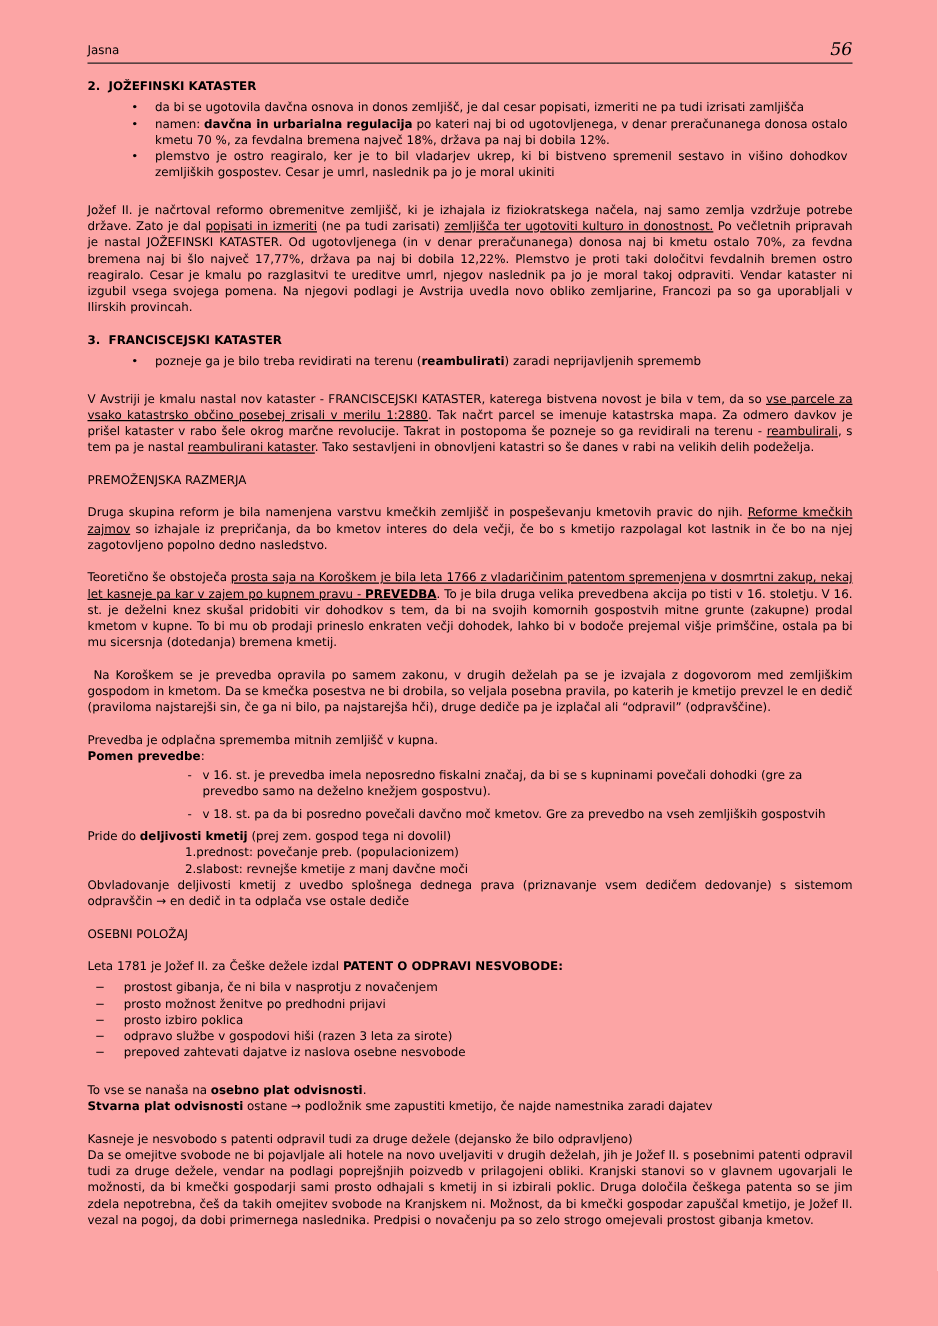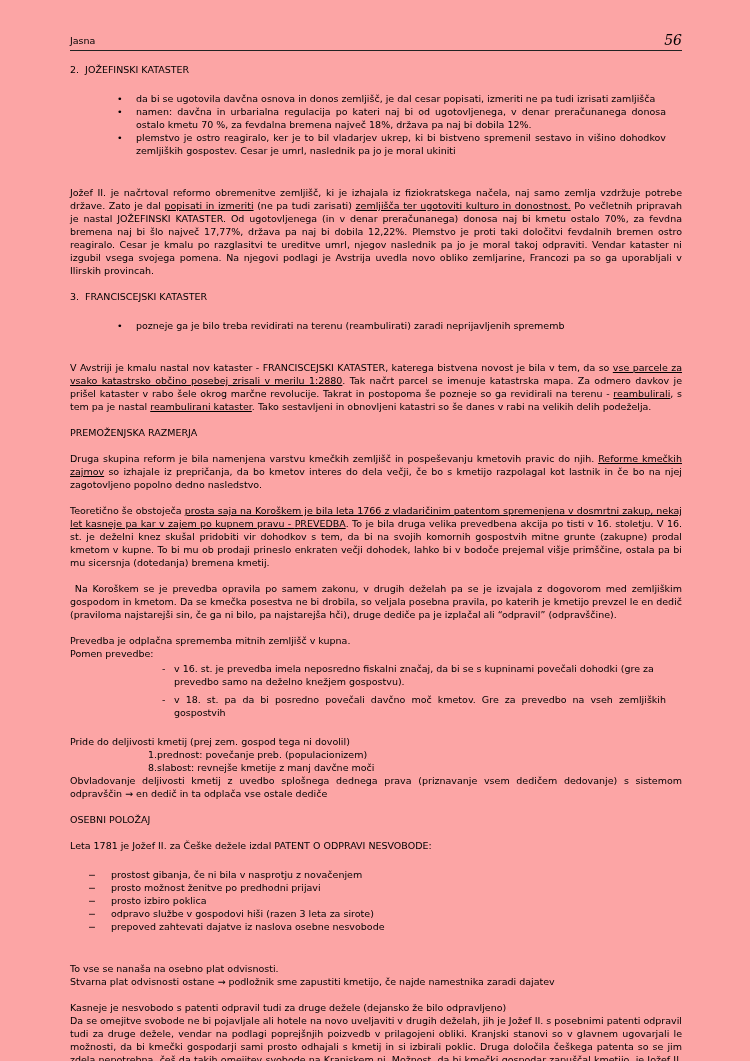--- a/index.html
+++ b/index.html
@@ -14,26 +14,26 @@
   }
   .page { width:750px; height:1061px; padding:34px 68px 0 70px; background:#fca5a5; }
   .header {
     display:flex; justify-content:space-between; align-items:flex-end;
     border-bottom:1px solid #222; padding-bottom:3px;
   }
   .header .author { font-size:9.5px; }
   .header .pagenum { font-family:"DejaVu Serif","Liberation Serif",serif; font-style:italic; font-size:14px; }
   .docbody { margin-top:12px; }
   p { margin:0; }
-  .b { font-weight:normal; }
+  .b { font-weight:bold; }
   .u { text-decoration:underline; }
   .j { text-align:justify; }
   .ind { padding-left:78px; }
   .sp { height:13px; }
-  ul { list-style:none; margin:16px; padding:0; }
+  ul { list-style:none; margin:4px; padding:0; }
   ul.bullets li { position:relative; padding-left:50px; text-align:justify; }
   ul.bullets li::before { content:"\2022"; position:absolute; left:31px; }
   ul.dashes li { position:relative; padding-left:25px; }
   ul.dashes li::before { content:"\2212"; position:absolute; left:2px; }
   ul.sub { margin-top:2px; }
   ul.sub li { position:relative; padding-left:88px; margin-bottom:5px; }
   ul.sub li::before { content:"-"; position:absolute; left:76px; }
 </style>
 </head>
 <body>
@@ -69,21 +69,21 @@
       <p class="j"><span class="run">&nbsp;Na Koroškem se je prevedba opravila po samem zakonu, v drugih deželah pa se je izvajala z dogovorom med zemljiškim gospodom in kmetom. Da se kmečka posestva ne bi drobila, so veljala posebna pravila, po katerih je kmetijo prevzel le en dedič (praviloma najstarejši sin, če ga ni bilo, pa najstarejša hči), druge dediče pa je izplačal ali “odpravil” (odpravščine).</span></p>
       <div class="sp"></div>
       <p class=""><span class="run">Prevedba je odplačna sprememba mitnih zemljišč v kupna.</span></p>
       <p class=""><span class="run b">Pomen prevedbe</span><span class="run">:</span></p>
       <ul class="sub">
         <li><span class="run">v 16. st. je prevedba imela neposredno fiskalni značaj, da bi se s kupninami povečali dohodki (gre za prevedbo samo na deželno knežjem gospostvu).</span></li>
         <li class="j"><span class="run">v 18. st. pa da bi posredno povečali davčno moč kmetov. Gre za prevedbo na vseh zemljiških gospostvih</span></li>
       </ul>
       <p class=""><span class="run">Pride do </span><span class="run b">deljivosti kmetij</span><span class="run"> (prej zem. gospod tega ni dovolil)</span></p>
       <p class="ind"><span class="run">1.prednost: povečanje preb. (populacionizem)</span></p>
-      <p class="ind"><span class="run">8.slabost: revnejše kmetije z manj davčne moči</span></p>
+      <p class="ind"><span class="run">2.slabost: revnejše kmetije z manj davčne moči</span></p>
       <p class="j"><span class="run">Obvladovanje deljivosti kmetij z uvedbo splošnega dednega prava (priznavanje vsem dedičem dedovanje) s sistemom odpravščin → en dedič in ta odplača vse ostale dediče</span></p>
       <div class="sp"></div>
       <p class=""><span class="run">OSEBNI POLOŽAJ</span></p>
       <div class="sp"></div>
       <p class=""><span class="run">Leta 1781 je Jožef II. za Češke dežele izdal </span><span class="run b">PATENT O ODPRAVI NESVOBODE:</span></p>
       <ul class="dashes">
         <li><span class="run">prostost gibanja, če ni bila v nasprotju z novačenjem</span></li>
         <li><span class="run">prosto možnost ženitve po predhodni prijavi</span></li>
         <li><span class="run">prosto izbiro poklica</span></li>
         <li><span class="run">odpravo službe v gospodovi hiši (razen 3 leta za sirote)</span></li>

